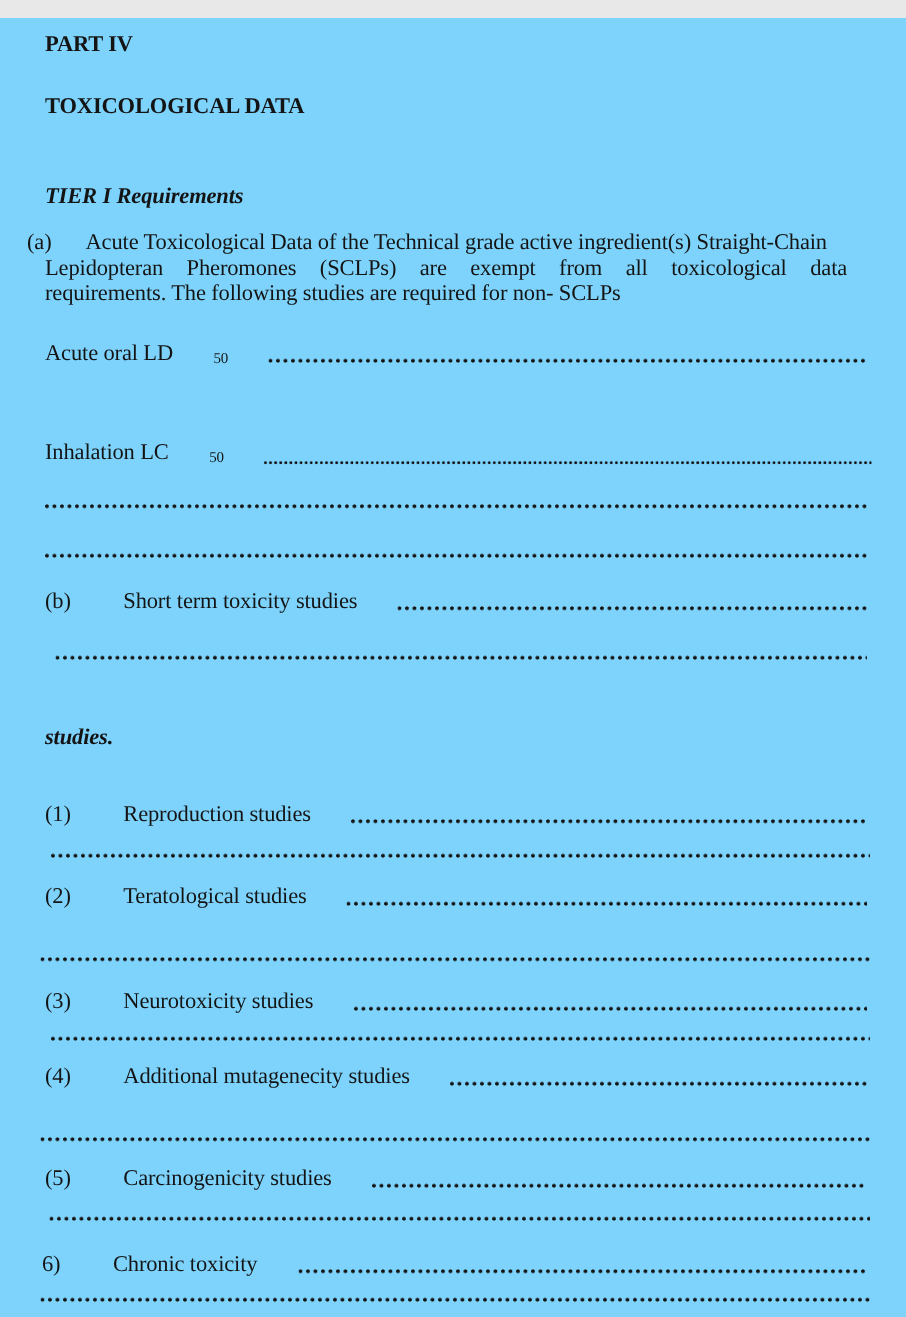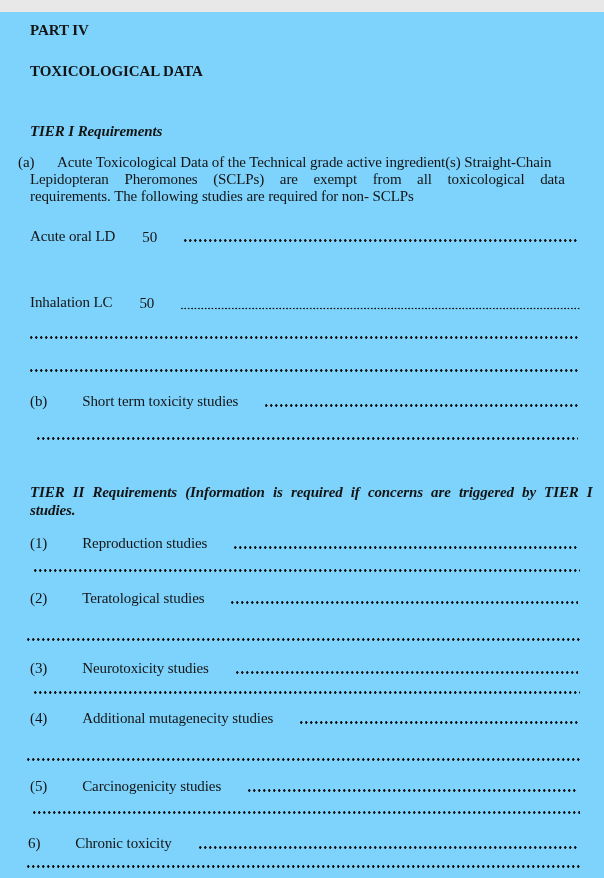--- a/index.html
+++ b/index.html
@@ -30,21 +30,21 @@
     left: 30px;
     width: 548px;
     display: flex;
     align-items: flex-end;
     height: 19px;
     gap: 27px;
   }
   .leader-row .lbl, .leader-row .marker { flex: 0 0 auto; white-space: nowrap; }
   .leader-row .marker { margin-right: 8px; }
   .sb {
-    font-size: 15px;
+    font-size: 10px;
     line-height: 1;
     vertical-align: -3px;
   }
   .leader {
     flex: 1 1 auto;
     height: 3px;
     margin-bottom: 3px;
     background-image: radial-gradient(circle at 1.3px 1.5px, #141414 1.05px, transparent 1.45px);
     background-size: 5px 3px;
     background-repeat: repeat-x;
@@ -107,21 +107,20 @@
   <div class="leader-row" style="top:379px;">
     <span class="marker">(b)</span>
     <span class="lbl">Short term toxicity studies</span>
     <span class="leader"></span>
   </div>
 
   <div class="dots" style="top:425px; left:37px; width:541px;"></div>
 
 
   <div class="abs bi" style="top:471px; left:30px; width:548px; line-height:18px; white-space:normal;">
-    <span class="pline ws-med">TIER II Requirements (Information is required if concerns are triggered by TIER I</span>
     <span class="pline">studies.</span>
   </div>
 
   <div class="leader-row" style="top:521px;">
     <span class="marker">(1)</span>
     <span class="lbl">Reproduction studies </span>
     <span class="leader"></span>
   </div>
 
   <div class="dots" style="top:557px; left:34px; width:546px;"></div>

